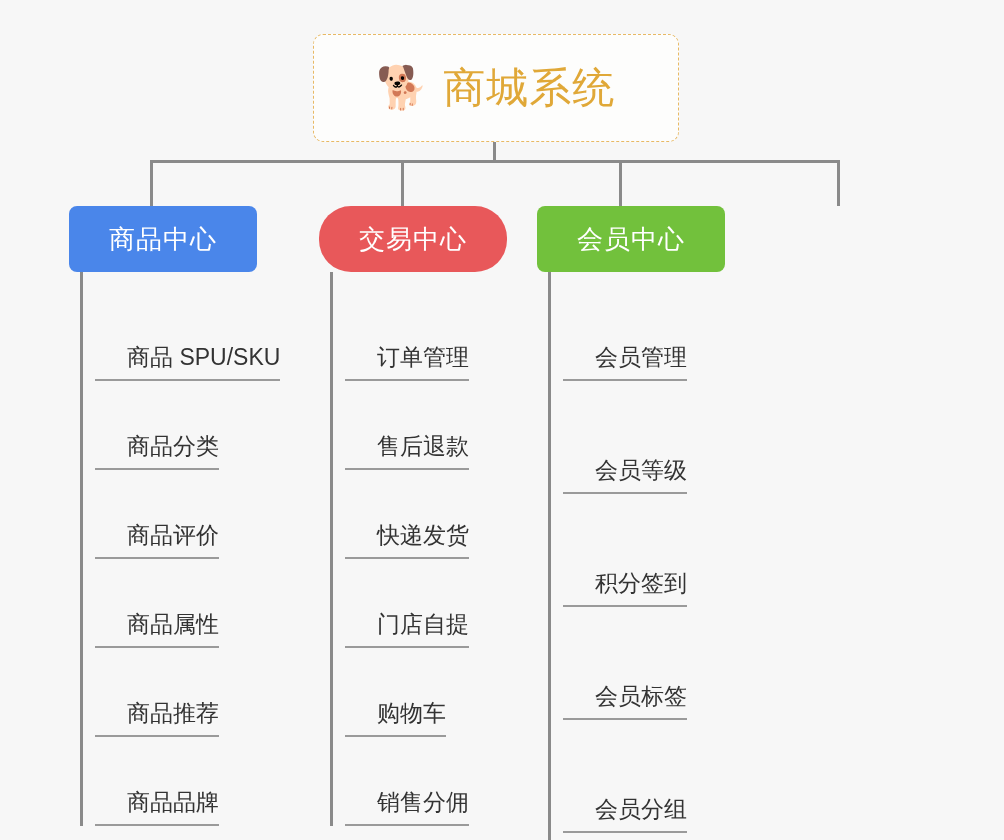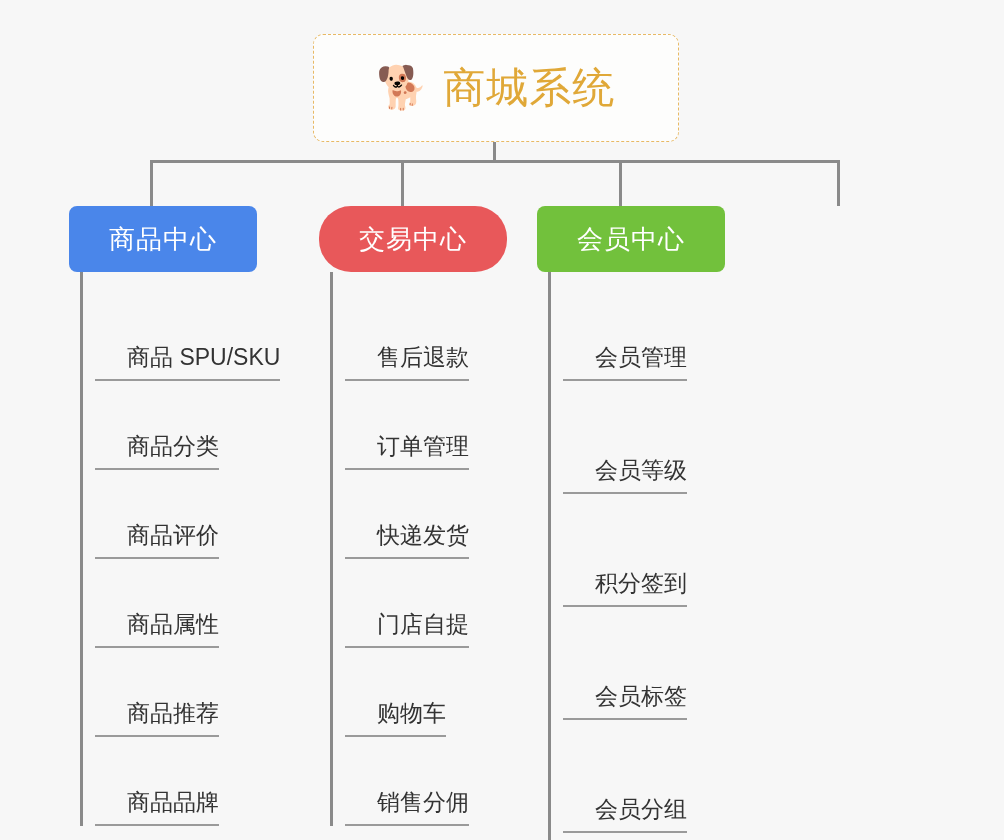--- a/index.html
+++ b/index.html
@@ -150,22 +150,22 @@
         <div class="leaf-item">商品评价</div>
         <div class="leaf-item">商品属性</div>
         <div class="leaf-item">商品推荐</div>
         <div class="leaf-item">商品品牌</div>
       </div>
     </div>
 
     <div class="column col-2">
       <div class="cat-header">交易中心</div>
       <div class="leaf-list">
+        <div class="leaf-item">订单管理</div>
         <div class="leaf-item">售后退款</div>
-        <div class="leaf-item">订单管理</div>
         <div class="leaf-item">快递发货</div>
         <div class="leaf-item">门店自提</div>
         <div class="leaf-item">购物车</div>
         <div class="leaf-item">销售分佣</div>
       </div>
     </div>
 
 
     <div class="column col-4">
       <div class="cat-header">会员中心</div>

